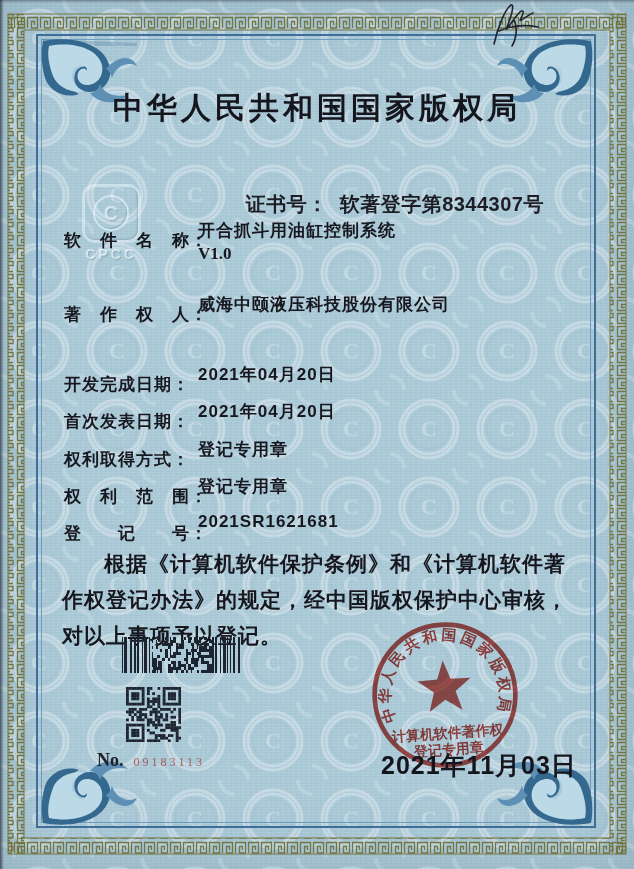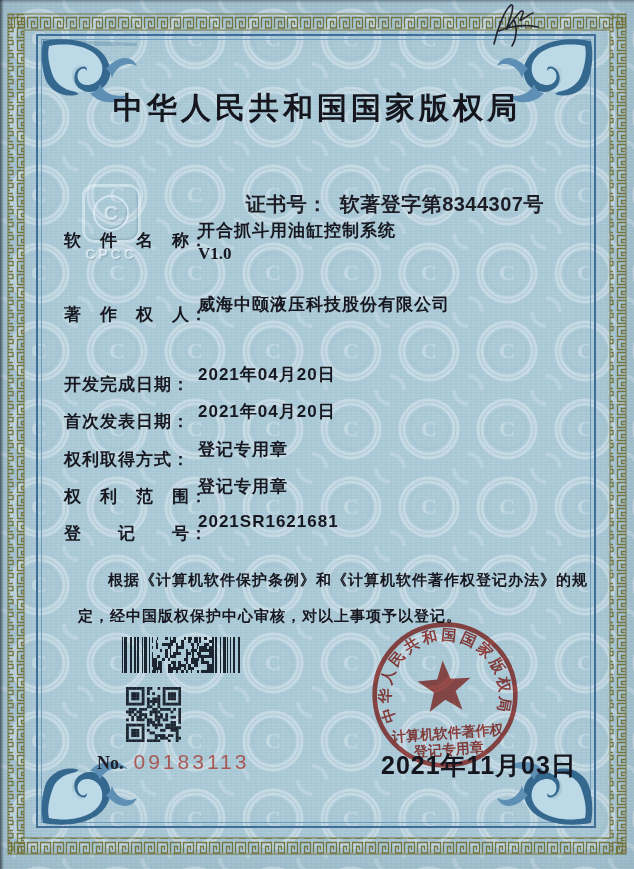--- a/index.html
+++ b/index.html
@@ -54,36 +54,36 @@
   .f-name{top:219px;}
   .f-owner{top:293px;}
   .f-dev{top:363px;}
   .f-pub{top:400px;}
   .f-acq{top:438px;}
   .f-scope{top:475px;}
   .f-reg{top:512px;}
 
   .statement{
     position:absolute;left:62px;top:546px;width:512px;
-    font-size:15px;font-weight:bold;line-height:36px;color:#17171f;
-    text-indent:2em;letter-spacing:1px;margin:16px;
+    font-size:21px;font-weight:bold;line-height:36px;color:#17171f;
+    text-indent:2em;letter-spacing:1px;margin:0;
   }
 
   .barcode{position:absolute;left:122px;top:637px;}
   .qrcode{position:absolute;left:126px;top:687px;}
 
   .seal{position:absolute;left:370px;top:620px;width:150px;height:150px;
     transform:rotate(-4deg);opacity:.9;mix-blend-mode:multiply;}
   .issue-date{
     position:absolute;left:381px;top:749px;
     font-size:25px;font-weight:bold;letter-spacing:1px;color:#15151d;
   }
   .serial{position:absolute;left:97px;top:750px;font-size:18px;}
   .serial .no-lbl{font-family:"Liberation Serif",serif;font-weight:bold;color:#20202a;margin-right:10px;}
-  .serial .no-digits{font-family:Liberation Sans, sans-serif;font-size:21px;
+  .serial .no-digits{font-family:Liberation Serif, serif;font-size:12px;
     color:#a8463f;letter-spacing:3px;opacity:.85;}
 
   .emboss{
     position:absolute;left:80px;top:184px;width:62px;height:84px;
     text-align:center;opacity:.8;pointer-events:none;
   }
   .emboss-box{
     width:58px;height:58px;border-radius:12px;margin:0 auto;
     border:2px solid rgba(235,246,252,.65);
     box-shadow:inset 1px 1px 1px rgba(255,255,255,.6), inset -1px -1px 2px rgba(95,130,148,.5),

